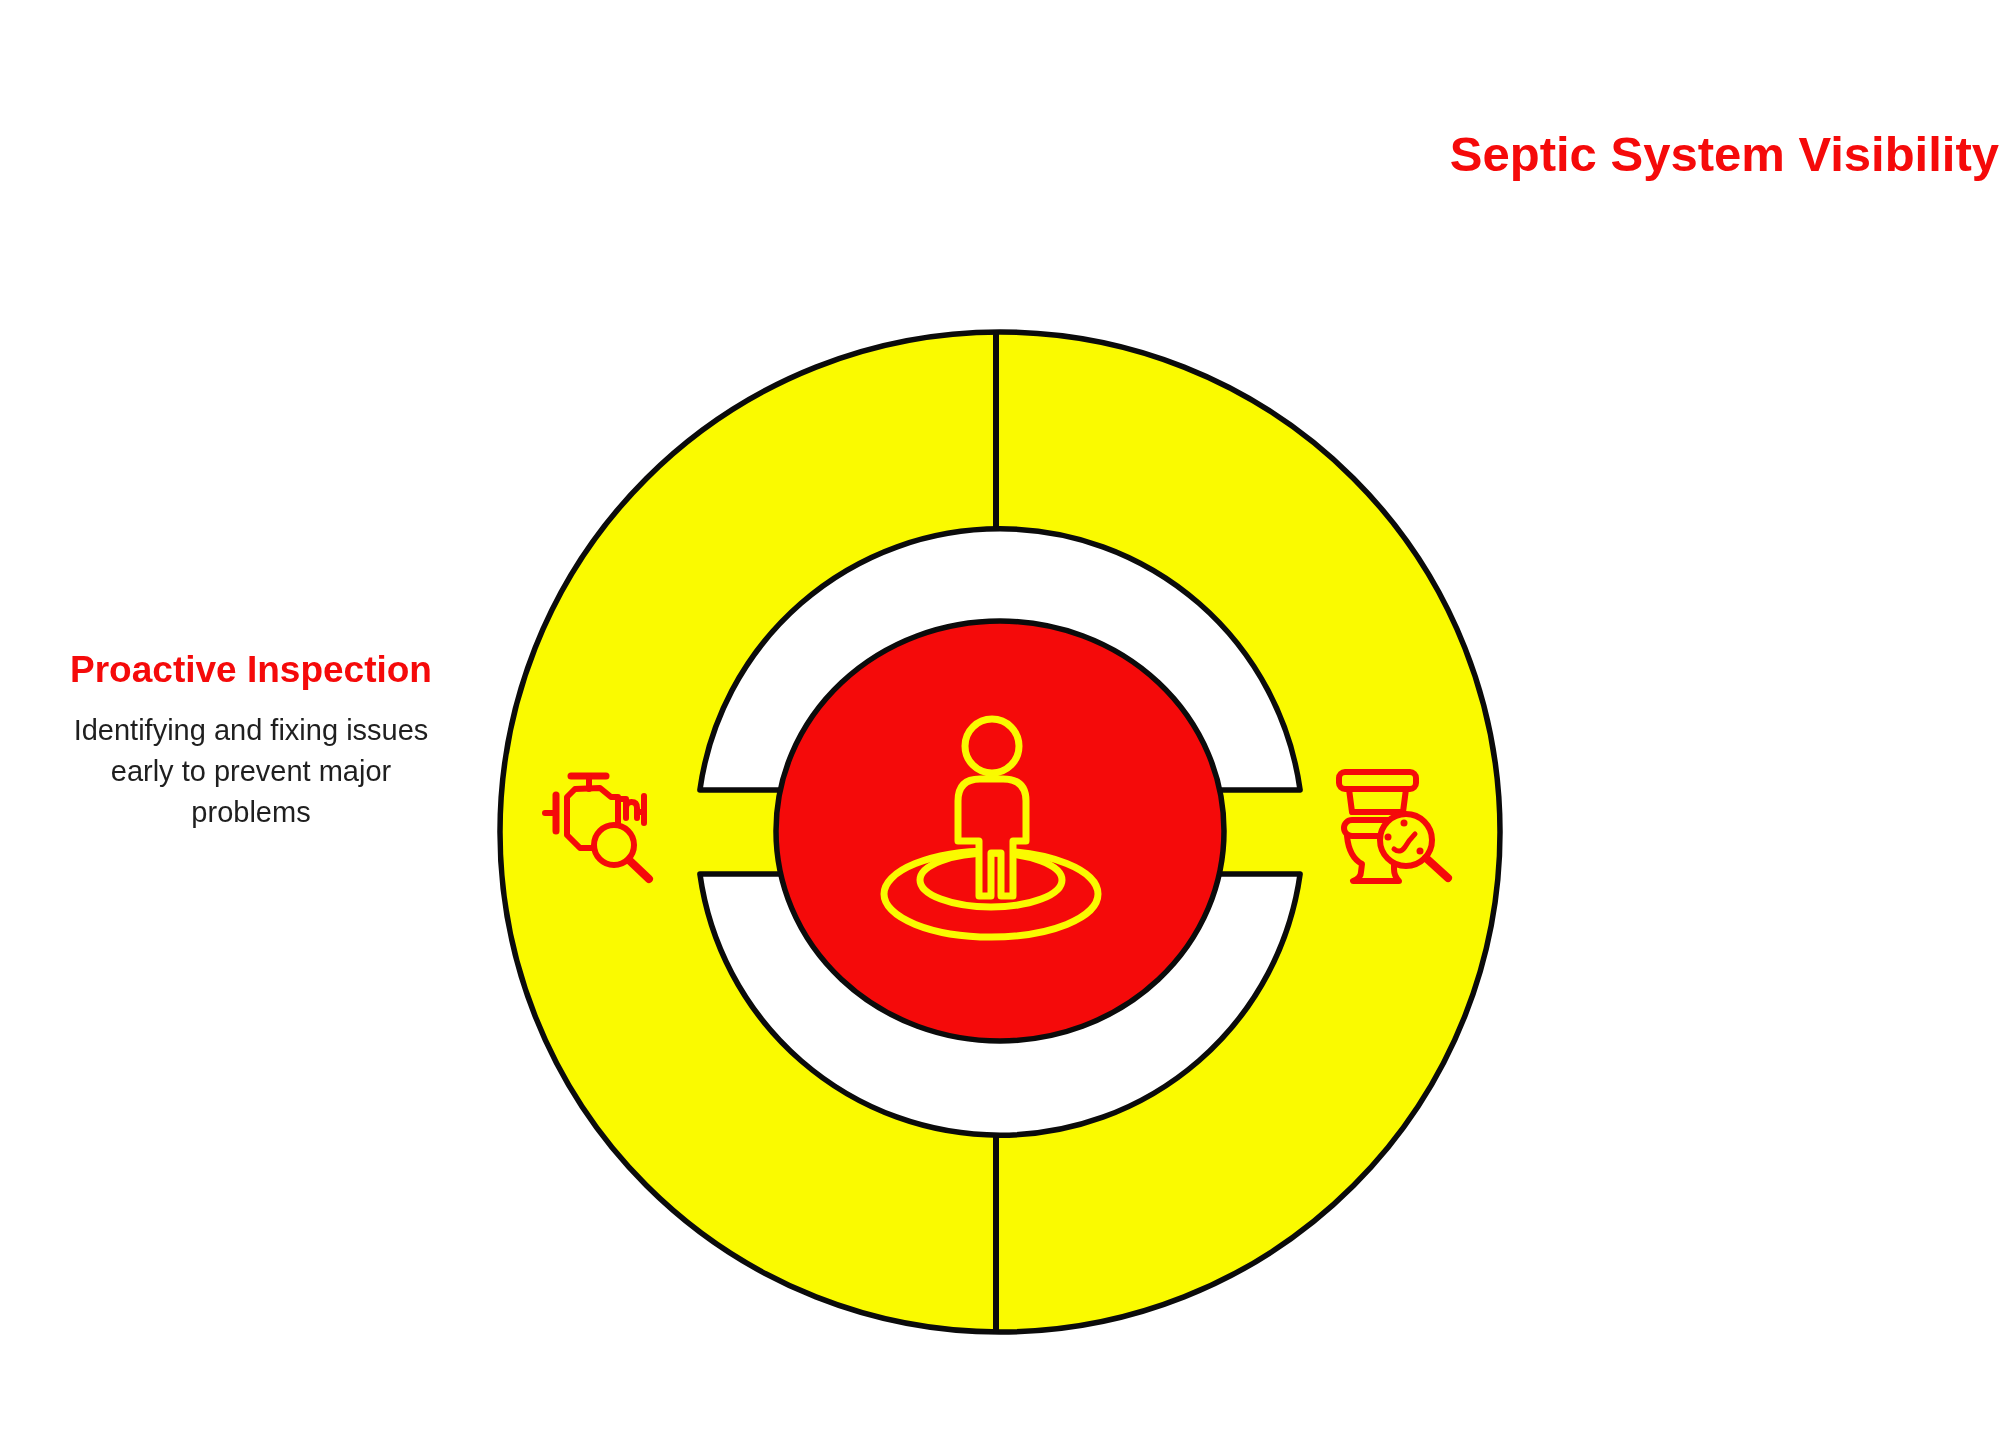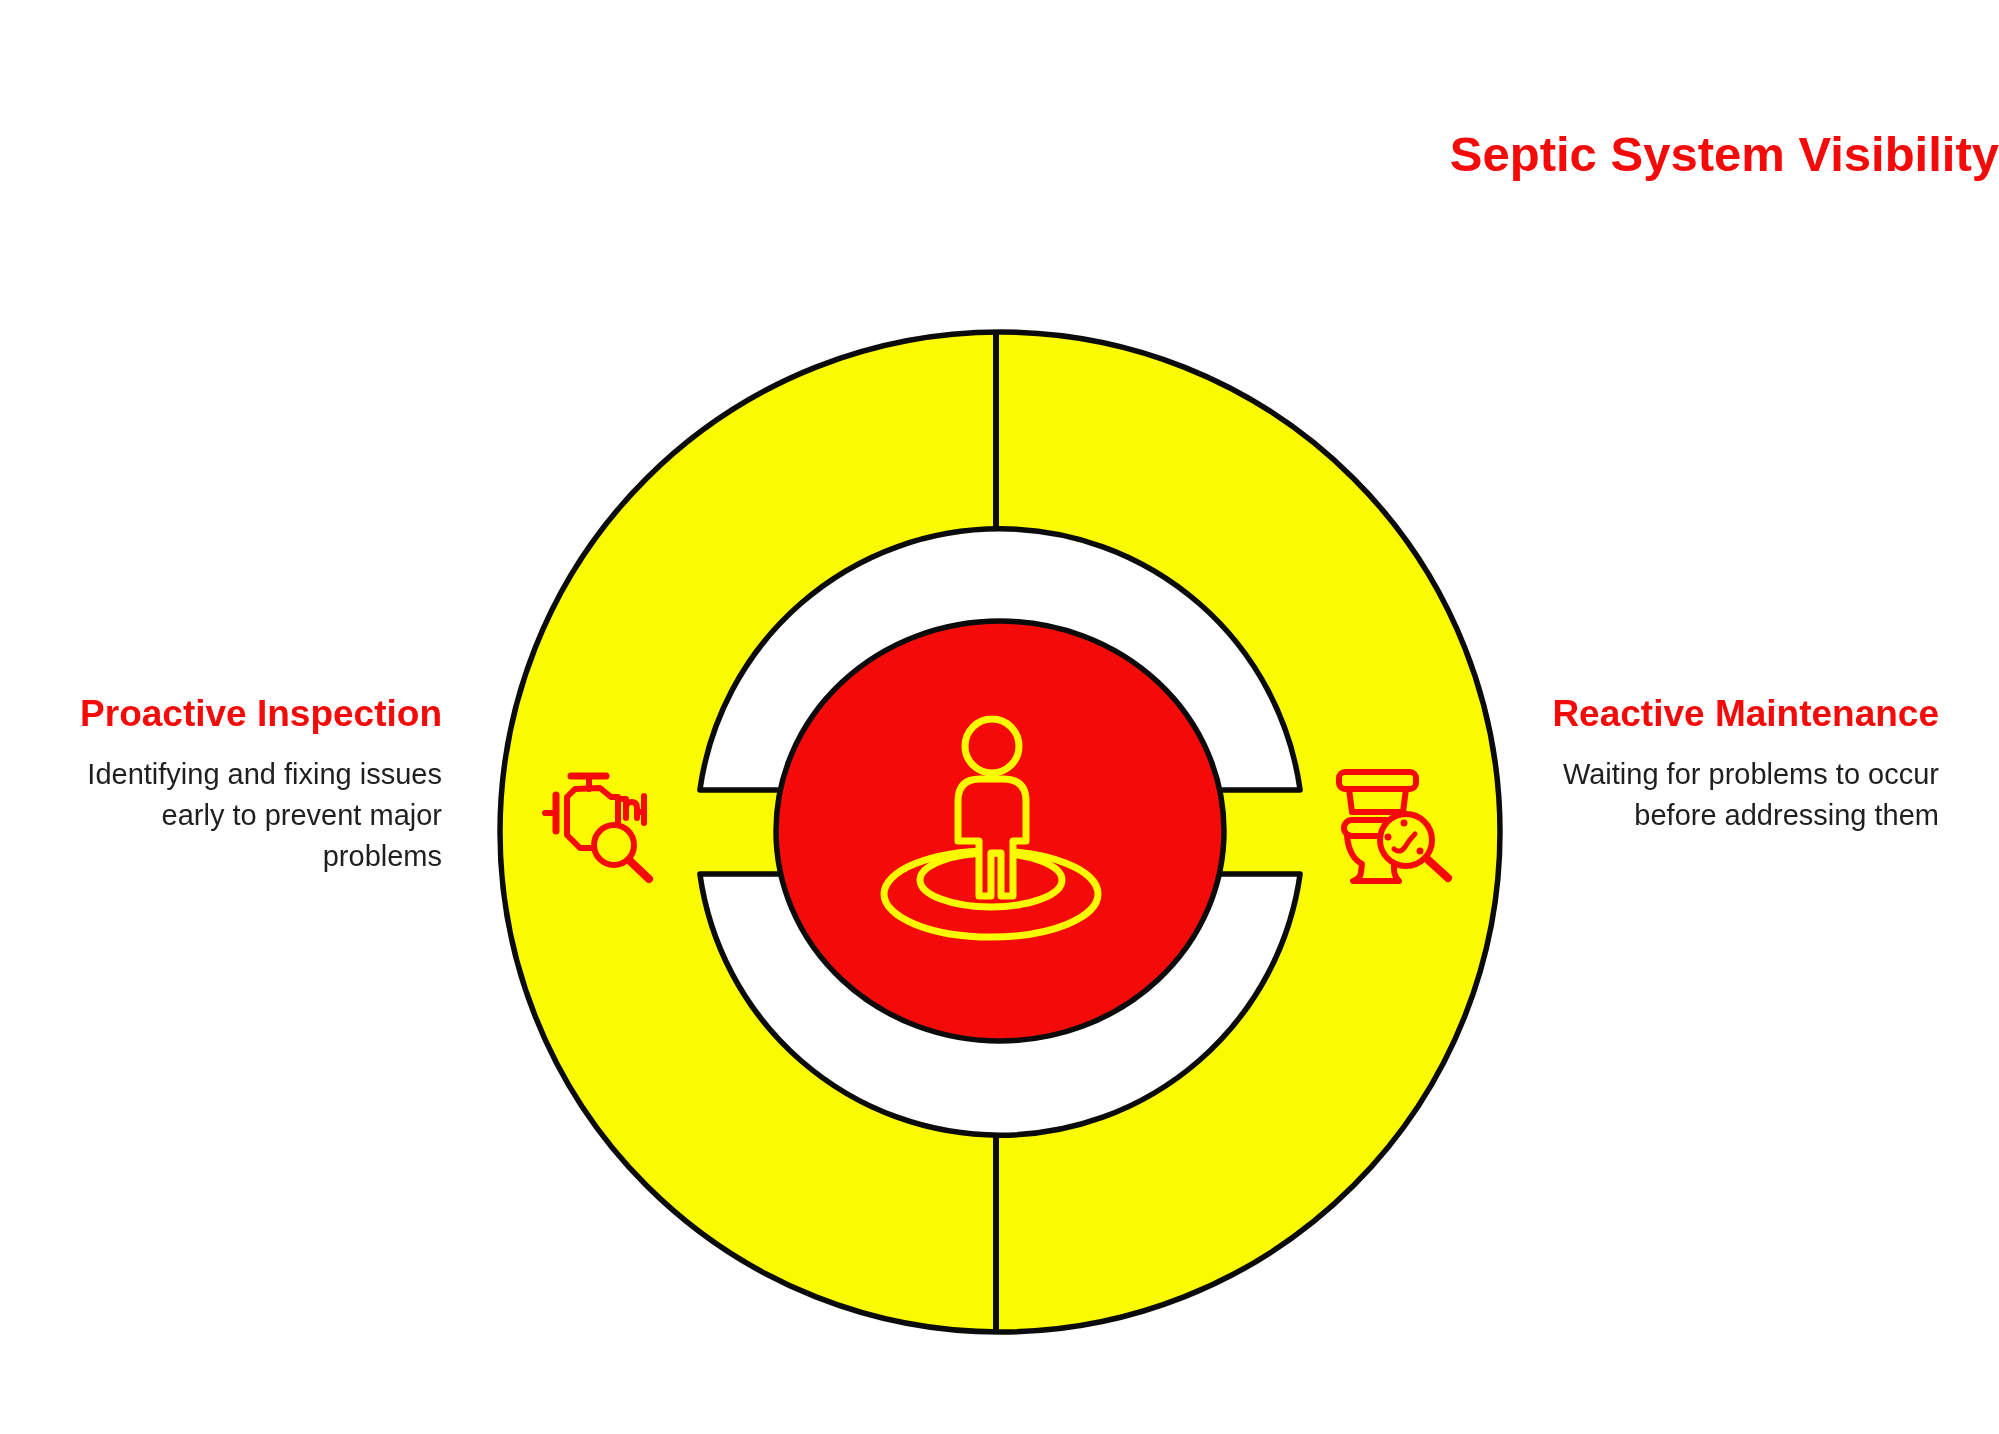--- a/index.html
+++ b/index.html
@@ -23,22 +23,22 @@
     margin:0;
     text-align:right;
     font-size:49px;
     font-weight:bold;
     letter-spacing:0px;
     color:var(--color-red);
   }
   .diagram-svg{position:absolute;left:0;top:0;}
   .side-label{
     position:absolute;
-    top:688px;
-    text-align:right;
+    top:644px;
+    text-align:center;
   }
   .side-label.left{left:60px;width:382px;}
   .side-label.right{left:1543px;width:396px;}
   .label-heading{
     color:var(--color-red);
     font-weight:bold;
     font-size:37px;
     line-height:52px;
     margin:0 0 14px 0;
   }
@@ -62,24 +62,20 @@
 
 <div class="canvas">
 
   <h1 class="page-title">Septic System Visibility</h1>
 
   <div class="side-label left">
     <div class="label-heading">Proactive Inspection</div>
     <div class="label-desc">Identifying and fixing issues early to prevent major problems</div>
   </div>
 
-  <div class="side-label right">
-    <div class="label-heading">Reactive Maintenance</div>
-    <div class="label-desc">Waiting for problems to occur before addressing them</div>
-  </div>
 
   <svg class="diagram-svg" width="1999" height="1434" viewBox="0 0 1999 1434" xmlns="http://www.w3.org/2000/svg">
 
     <circle cx="1000" cy="832" r="500" class="fill-yellow stroke-outline" stroke-width="5.5"></circle>
 
     <line x1="996" y1="333" x2="996" y2="529" class="stroke-outline rc" stroke-width="6"></line>
     <line x1="996" y1="1135" x2="996" y2="1331" class="stroke-outline rc" stroke-width="6"></line>
 
     <path d="M 699.9 790 A 303 303 0 0 1 1300.1 790 L 1195.5 790 A 200 200 0 0 0 804.5 790 Z" class="fill-white stroke-outline rc" stroke-width="5.5"></path>
     <path d="M 699.9 874 A 303 303 0 0 0 1300.1 874 L 1195.5 874 A 200 200 0 0 1 804.5 874 Z" class="fill-white stroke-outline rc" stroke-width="5.5"></path>

